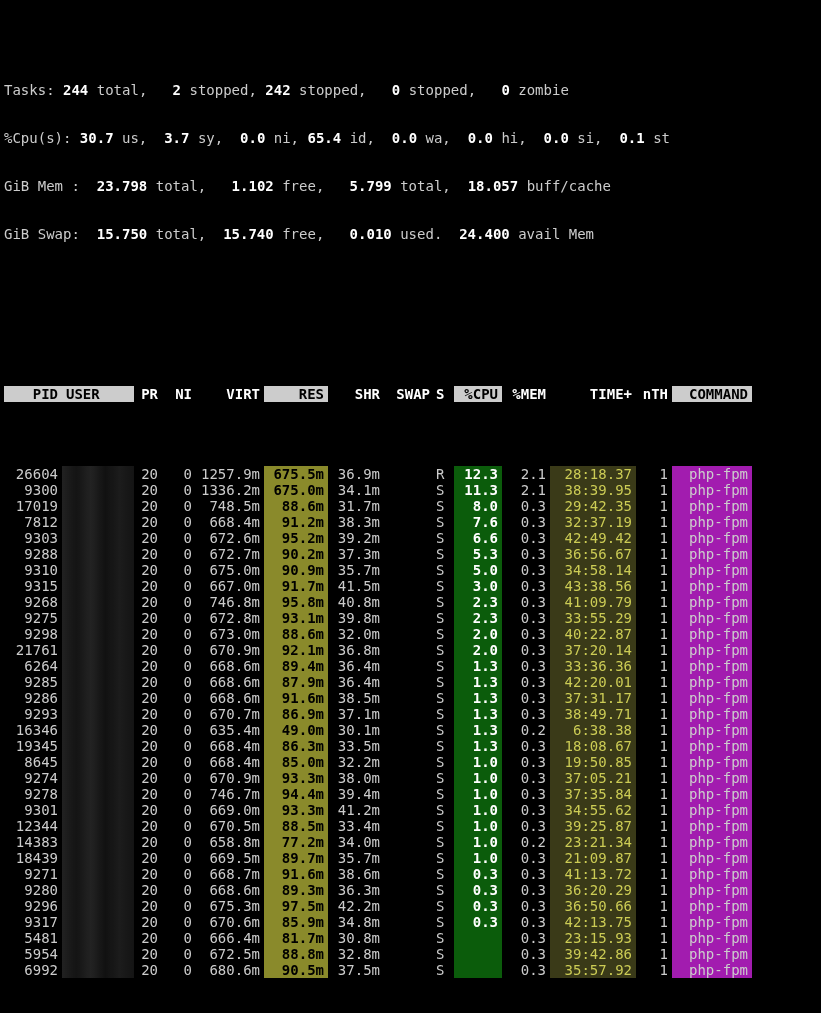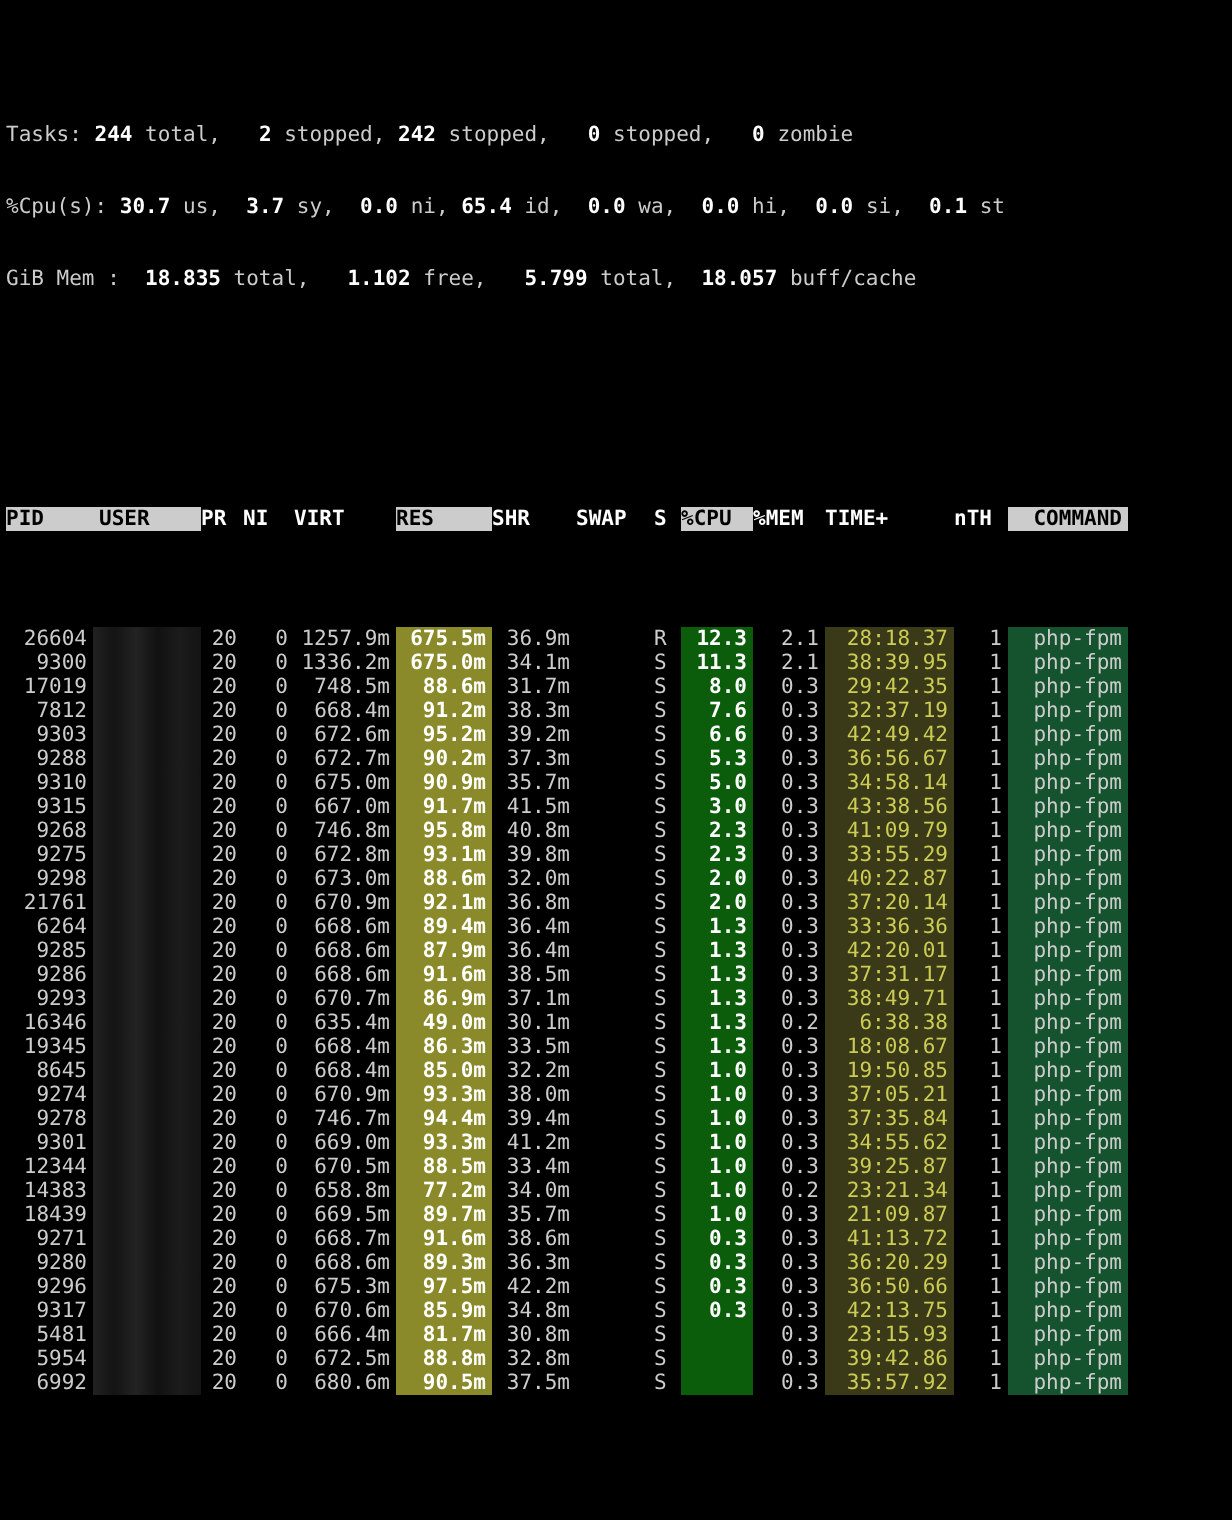--- a/index.html
+++ b/index.html
@@ -19,21 +19,21 @@
   .b { font-weight: bold; color:#fff; }
   .hdr {
     display: grid;
     grid-template-columns: 58px 72px 28px 34px 68px 64px 56px 50px 20px 48px 48px 86px 36px 80px;
     align-items: stretch;
   }
   .hdr span {
     background:#000;
     color:#fff;
     font-weight:bold;
-    text-align: left;
+    text-align: right;
     padding-right:4px;
     display:inline-block;
   }
   .hdr span.inv {
     background:#ccc;
     color:#000;
   }
   .row {
     display: grid;
     grid-template-columns: 58px 72px 28px 34px 68px 64px 56px 50px 20px 48px 48px 86px 36px 80px;
@@ -41,45 +41,46 @@
   }
   .row span {
     text-align: right;
     padding-right:4px;
     display:inline-block;
     height:16px;
     box-sizing: border-box;
   }
   .c-plain { color:#ccc; background:#000; }
   .c-user  { color:#111; background:#111; filter: brightness(0.9); }
-  .c-res   { color:#ffffff; background:#8a8a2b; font-weight:bold; }
+  .c-res   { color:#000000; background:#8a8a2b; font-weight:bold; }
   .c-cpu   { color:#fff; background:#0b5c0b; font-weight:bold; }
   .c-cpu-blank { background:#0b5c0b; }
   .c-time  { color:#cccc55; background:#3a3a18; }
-  .c-cmd   { color:#ccc; background:#14532d; text-align:left; padding-left:4px; }
+  .c-cmd   { color:#ccc; background:#a21caf; text-align:left; padding-left:4px; }
   
   
   .c-user {
     background-image:
       linear-gradient(90deg, rgba(50,50,50,0.6) 0%, rgba(30,30,30,0.4) 20%, rgba(60,60,60,0.5) 40%, rgba(20,20,20,0.6) 60%, rgba(45,45,45,0.5) 80%, rgba(25,25,25,0.6) 100%);
     background-size: 100% 100%;
   }
   
   .summary { color:#ccc; }
   .summary .b { color:#fff; font-weight:bold;text-align:center; }
 </style>
 </head>
 <body>
 
 <div class="term">
   
   <div class="summary">
     <div><span>Tasks: </span><span class="b">244</span><span> total,   </span><span class="b">2</span><span> stopped, </span><span class="b">242</span><span> stopped,   </span><span class="b">0</span><span> stopped,   </span><span class="b">0</span><span> zombie</span></div>
     <div><span>%Cpu(s): </span><span class="b">30.7</span><span> us,  </span><span class="b">3.7</span><span> sy,  </span><span class="b">0.0</span><span> ni, </span><span class="b">65.4</span><span> id,  </span><span class="b">0.0</span><span> wa,  </span><span class="b">0.0</span><span> hi,  </span><span class="b">0.0</span><span> si,  </span><span class="b">0.1</span><span> st</span></div>
-    <div><span>GiB Mem :  </span><span class="b">18.835</span><span> total,   </span><span class="b">1.102</span><span> free,   </span><span class="b">5.799</span><span> total,  </span><span class="b">18.057</span><span> buff/cache</span></div>
+    <div><span>GiB Mem :  </span><span class="b">23.798</span><span> total,   </span><span class="b">1.102</span><span> free,   </span><span class="b">5.799</span><span> total,  </span><span class="b">18.057</span><span> buff/cache</span></div>
+    <div><span>GiB Swap:  </span><span class="b">15.750</span><span> total,  </span><span class="b">15.740</span><span> free,   </span><span class="b">0.010</span><span> used.  </span><span class="b">24.400</span><span> avail Mem</span></div>
   </div>
   <div style="height:16px"></div>
 
   
   <div class="hdr" id="header-row"><span class="inv">PID</span><span class="inv" style="text-align: left; padding-left: 4px;">USER</span><span>PR</span><span>NI</span><span>VIRT</span><span class="inv">RES</span><span>SHR</span><span>SWAP</span><span style="text-align: left; padding-left: 2px;">S</span><span class="inv">%CPU</span><span>%MEM</span><span>TIME+</span><span>nTH</span><span class="inv" style="text-align: right;">COMMAND</span></div>
 
   
   <div id="rows"><div class="row"><span class="c-plain">26604</span><span class="c-user"></span><span class="c-plain">20</span><span class="c-plain">0</span><span class="c-plain">1257.9m</span><span class="c-res">675.5m</span><span class="c-plain">36.9m</span><span class="c-plain"></span><span class="c-plain" style="text-align: left; padding-left: 2px;">R</span><span class="c-cpu">12.3</span><span class="c-plain">2.1</span><span class="c-time">28:18.37</span><span class="c-plain">1</span><span class="c-cmd" style="text-align: right;">php-fpm</span></div><div class="row"><span class="c-plain">9300</span><span class="c-user"></span><span class="c-plain">20</span><span class="c-plain">0</span><span class="c-plain">1336.2m</span><span class="c-res">675.0m</span><span class="c-plain">34.1m</span><span class="c-plain"></span><span class="c-plain" style="text-align: left; padding-left: 2px;">S</span><span class="c-cpu">11.3</span><span class="c-plain">2.1</span><span class="c-time">38:39.95</span><span class="c-plain">1</span><span class="c-cmd" style="text-align: right;">php-fpm</span></div><div class="row"><span class="c-plain">17019</span><span class="c-user"></span><span class="c-plain">20</span><span class="c-plain">0</span><span class="c-plain">748.5m</span><span class="c-res">88.6m</span><span class="c-plain">31.7m</span><span class="c-plain"></span><span class="c-plain" style="text-align: left; padding-left: 2px;">S</span><span class="c-cpu">8.0</span><span class="c-plain">0.3</span><span class="c-time">29:42.35</span><span class="c-plain">1</span><span class="c-cmd" style="text-align: right;">php-fpm</span></div><div class="row"><span class="c-plain">7812</span><span class="c-user"></span><span class="c-plain">20</span><span class="c-plain">0</span><span class="c-plain">668.4m</span><span class="c-res">91.2m</span><span class="c-plain">38.3m</span><span class="c-plain"></span><span class="c-plain" style="text-align: left; padding-left: 2px;">S</span><span class="c-cpu">7.6</span><span class="c-plain">0.3</span><span class="c-time">32:37.19</span><span class="c-plain">1</span><span class="c-cmd" style="text-align: right;">php-fpm</span></div><div class="row"><span class="c-plain">9303</span><span class="c-user"></span><span class="c-plain">20</span><span class="c-plain">0</span><span class="c-plain">672.6m</span><span class="c-res">95.2m</span><span class="c-plain">39.2m</span><span class="c-plain"></span><span class="c-plain" style="text-align: left; padding-left: 2px;">S</span><span class="c-cpu">6.6</span><span class="c-plain">0.3</span><span class="c-time">42:49.42</span><span class="c-plain">1</span><span class="c-cmd" style="text-align: right;">php-fpm</span></div><div class="row"><span class="c-plain">9288</span><span class="c-user"></span><span class="c-plain">20</span><span class="c-plain">0</span><span class="c-plain">672.7m</span><span class="c-res">90.2m</span><span class="c-plain">37.3m</span><span class="c-plain"></span><span class="c-plain" style="text-align: left; padding-left: 2px;">S</span><span class="c-cpu">5.3</span><span class="c-plain">0.3</span><span class="c-time">36:56.67</span><span class="c-plain">1</span><span class="c-cmd" style="text-align: right;">php-fpm</span></div><div class="row"><span class="c-plain">9310</span><span class="c-user"></span><span class="c-plain">20</span><span class="c-plain">0</span><span class="c-plain">675.0m</span><span class="c-res">90.9m</span><span class="c-plain">35.7m</span><span class="c-plain"></span><span class="c-plain" style="text-align: left; padding-left: 2px;">S</span><span class="c-cpu">5.0</span><span class="c-plain">0.3</span><span class="c-time">34:58.14</span><span class="c-plain">1</span><span class="c-cmd" style="text-align: right;">php-fpm</span></div><div class="row"><span class="c-plain">9315</span><span class="c-user"></span><span class="c-plain">20</span><span class="c-plain">0</span><span class="c-plain">667.0m</span><span class="c-res">91.7m</span><span class="c-plain">41.5m</span><span class="c-plain"></span><span class="c-plain" style="text-align: left; padding-left: 2px;">S</span><span class="c-cpu">3.0</span><span class="c-plain">0.3</span><span class="c-time">43:38.56</span><span class="c-plain">1</span><span class="c-cmd" style="text-align: right;">php-fpm</span></div><div class="row"><span class="c-plain">9268</span><span class="c-user"></span><span class="c-plain">20</span><span class="c-plain">0</span><span class="c-plain">746.8m</span><span class="c-res">95.8m</span><span class="c-plain">40.8m</span><span class="c-plain"></span><span class="c-plain" style="text-align: left; padding-left: 2px;">S</span><span class="c-cpu">2.3</span><span class="c-plain">0.3</span><span class="c-time">41:09.79</span><span class="c-plain">1</span><span class="c-cmd" style="text-align: right;">php-fpm</span></div><div class="row"><span class="c-plain">9275</span><span class="c-user"></span><span class="c-plain">20</span><span class="c-plain">0</span><span class="c-plain">672.8m</span><span class="c-res">93.1m</span><span class="c-plain">39.8m</span><span class="c-plain"></span><span class="c-plain" style="text-align: left; padding-left: 2px;">S</span><span class="c-cpu">2.3</span><span class="c-plain">0.3</span><span class="c-time">33:55.29</span><span class="c-plain">1</span><span class="c-cmd" style="text-align: right;">php-fpm</span></div><div class="row"><span class="c-plain">9298</span><span class="c-user"></span><span class="c-plain">20</span><span class="c-plain">0</span><span class="c-plain">673.0m</span><span class="c-res">88.6m</span><span class="c-plain">32.0m</span><span class="c-plain"></span><span class="c-plain" style="text-align: left; padding-left: 2px;">S</span><span class="c-cpu">2.0</span><span class="c-plain">0.3</span><span class="c-time">40:22.87</span><span class="c-plain">1</span><span class="c-cmd" style="text-align: right;">php-fpm</span></div><div class="row"><span class="c-plain">21761</span><span class="c-user"></span><span class="c-plain">20</span><span class="c-plain">0</span><span class="c-plain">670.9m</span><span class="c-res">92.1m</span><span class="c-plain">36.8m</span><span class="c-plain"></span><span class="c-plain" style="text-align: left; padding-left: 2px;">S</span><span class="c-cpu">2.0</span><span class="c-plain">0.3</span><span class="c-time">37:20.14</span><span class="c-plain">1</span><span class="c-cmd" style="text-align: right;">php-fpm</span></div><div class="row"><span class="c-plain">6264</span><span class="c-user"></span><span class="c-plain">20</span><span class="c-plain">0</span><span class="c-plain">668.6m</span><span class="c-res">89.4m</span><span class="c-plain">36.4m</span><span class="c-plain"></span><span class="c-plain" style="text-align: left; padding-left: 2px;">S</span><span class="c-cpu">1.3</span><span class="c-plain">0.3</span><span class="c-time">33:36.36</span><span class="c-plain">1</span><span class="c-cmd" style="text-align: right;">php-fpm</span></div><div class="row"><span class="c-plain">9285</span><span class="c-user"></span><span class="c-plain">20</span><span class="c-plain">0</span><span class="c-plain">668.6m</span><span class="c-res">87.9m</span><span class="c-plain">36.4m</span><span class="c-plain"></span><span class="c-plain" style="text-align: left; padding-left: 2px;">S</span><span class="c-cpu">1.3</span><span class="c-plain">0.3</span><span class="c-time">42:20.01</span><span class="c-plain">1</span><span class="c-cmd" style="text-align: right;">php-fpm</span></div><div class="row"><span class="c-plain">9286</span><span class="c-user"></span><span class="c-plain">20</span><span class="c-plain">0</span><span class="c-plain">668.6m</span><span class="c-res">91.6m</span><span class="c-plain">38.5m</span><span class="c-plain"></span><span class="c-plain" style="text-align: left; padding-left: 2px;">S</span><span class="c-cpu">1.3</span><span class="c-plain">0.3</span><span class="c-time">37:31.17</span><span class="c-plain">1</span><span class="c-cmd" style="text-align: right;">php-fpm</span></div><div class="row"><span class="c-plain">9293</span><span class="c-user"></span><span class="c-plain">20</span><span class="c-plain">0</span><span class="c-plain">670.7m</span><span class="c-res">86.9m</span><span class="c-plain">37.1m</span><span class="c-plain"></span><span class="c-plain" style="text-align: left; padding-left: 2px;">S</span><span class="c-cpu">1.3</span><span class="c-plain">0.3</span><span class="c-time">38:49.71</span><span class="c-plain">1</span><span class="c-cmd" style="text-align: right;">php-fpm</span></div><div class="row"><span class="c-plain">16346</span><span class="c-user"></span><span class="c-plain">20</span><span class="c-plain">0</span><span class="c-plain">635.4m</span><span class="c-res">49.0m</span><span class="c-plain">30.1m</span><span class="c-plain"></span><span class="c-plain" style="text-align: left; padding-left: 2px;">S</span><span class="c-cpu">1.3</span><span class="c-plain">0.2</span><span class="c-time">6:38.38</span><span class="c-plain">1</span><span class="c-cmd" style="text-align: right;">php-fpm</span></div><div class="row"><span class="c-plain">19345</span><span class="c-user"></span><span class="c-plain">20</span><span class="c-plain">0</span><span class="c-plain">668.4m</span><span class="c-res">86.3m</span><span class="c-plain">33.5m</span><span class="c-plain"></span><span class="c-plain" style="text-align: left; padding-left: 2px;">S</span><span class="c-cpu">1.3</span><span class="c-plain">0.3</span><span class="c-time">18:08.67</span><span class="c-plain">1</span><span class="c-cmd" style="text-align: right;">php-fpm</span></div><div class="row"><span class="c-plain">8645</span><span class="c-user"></span><span class="c-plain">20</span><span class="c-plain">0</span><span class="c-plain">668.4m</span><span class="c-res">85.0m</span><span class="c-plain">32.2m</span><span class="c-plain"></span><span class="c-plain" style="text-align: left; padding-left: 2px;">S</span><span class="c-cpu">1.0</span><span class="c-plain">0.3</span><span class="c-time">19:50.85</span><span class="c-plain">1</span><span class="c-cmd" style="text-align: right;">php-fpm</span></div><div class="row"><span class="c-plain">9274</span><span class="c-user"></span><span class="c-plain">20</span><span class="c-plain">0</span><span class="c-plain">670.9m</span><span class="c-res">93.3m</span><span class="c-plain">38.0m</span><span class="c-plain"></span><span class="c-plain" style="text-align: left; padding-left: 2px;">S</span><span class="c-cpu">1.0</span><span class="c-plain">0.3</span><span class="c-time">37:05.21</span><span class="c-plain">1</span><span class="c-cmd" style="text-align: right;">php-fpm</span></div><div class="row"><span class="c-plain">9278</span><span class="c-user"></span><span class="c-plain">20</span><span class="c-plain">0</span><span class="c-plain">746.7m</span><span class="c-res">94.4m</span><span class="c-plain">39.4m</span><span class="c-plain"></span><span class="c-plain" style="text-align: left; padding-left: 2px;">S</span><span class="c-cpu">1.0</span><span class="c-plain">0.3</span><span class="c-time">37:35.84</span><span class="c-plain">1</span><span class="c-cmd" style="text-align: right;">php-fpm</span></div><div class="row"><span class="c-plain">9301</span><span class="c-user"></span><span class="c-plain">20</span><span class="c-plain">0</span><span class="c-plain">669.0m</span><span class="c-res">93.3m</span><span class="c-plain">41.2m</span><span class="c-plain"></span><span class="c-plain" style="text-align: left; padding-left: 2px;">S</span><span class="c-cpu">1.0</span><span class="c-plain">0.3</span><span class="c-time">34:55.62</span><span class="c-plain">1</span><span class="c-cmd" style="text-align: right;">php-fpm</span></div><div class="row"><span class="c-plain">12344</span><span class="c-user"></span><span class="c-plain">20</span><span class="c-plain">0</span><span class="c-plain">670.5m</span><span class="c-res">88.5m</span><span class="c-plain">33.4m</span><span class="c-plain"></span><span class="c-plain" style="text-align: left; padding-left: 2px;">S</span><span class="c-cpu">1.0</span><span class="c-plain">0.3</span><span class="c-time">39:25.87</span><span class="c-plain">1</span><span class="c-cmd" style="text-align: right;">php-fpm</span></div><div class="row"><span class="c-plain">14383</span><span class="c-user"></span><span class="c-plain">20</span><span class="c-plain">0</span><span class="c-plain">658.8m</span><span class="c-res">77.2m</span><span class="c-plain">34.0m</span><span class="c-plain"></span><span class="c-plain" style="text-align: left; padding-left: 2px;">S</span><span class="c-cpu">1.0</span><span class="c-plain">0.2</span><span class="c-time">23:21.34</span><span class="c-plain">1</span><span class="c-cmd" style="text-align: right;">php-fpm</span></div><div class="row"><span class="c-plain">18439</span><span class="c-user"></span><span class="c-plain">20</span><span class="c-plain">0</span><span class="c-plain">669.5m</span><span class="c-res">89.7m</span><span class="c-plain">35.7m</span><span class="c-plain"></span><span class="c-plain" style="text-align: left; padding-left: 2px;">S</span><span class="c-cpu">1.0</span><span class="c-plain">0.3</span><span class="c-time">21:09.87</span><span class="c-plain">1</span><span class="c-cmd" style="text-align: right;">php-fpm</span></div><div class="row"><span class="c-plain">9271</span><span class="c-user"></span><span class="c-plain">20</span><span class="c-plain">0</span><span class="c-plain">668.7m</span><span class="c-res">91.6m</span><span class="c-plain">38.6m</span><span class="c-plain"></span><span class="c-plain" style="text-align: left; padding-left: 2px;">S</span><span class="c-cpu">0.3</span><span class="c-plain">0.3</span><span class="c-time">41:13.72</span><span class="c-plain">1</span><span class="c-cmd" style="text-align: right;">php-fpm</span></div><div class="row"><span class="c-plain">9280</span><span class="c-user"></span><span class="c-plain">20</span><span class="c-plain">0</span><span class="c-plain">668.6m</span><span class="c-res">89.3m</span><span class="c-plain">36.3m</span><span class="c-plain"></span><span class="c-plain" style="text-align: left; padding-left: 2px;">S</span><span class="c-cpu">0.3</span><span class="c-plain">0.3</span><span class="c-time">36:20.29</span><span class="c-plain">1</span><span class="c-cmd" style="text-align: right;">php-fpm</span></div><div class="row"><span class="c-plain">9296</span><span class="c-user"></span><span class="c-plain">20</span><span class="c-plain">0</span><span class="c-plain">675.3m</span><span class="c-res">97.5m</span><span class="c-plain">42.2m</span><span class="c-plain"></span><span class="c-plain" style="text-align: left; padding-left: 2px;">S</span><span class="c-cpu">0.3</span><span class="c-plain">0.3</span><span class="c-time">36:50.66</span><span class="c-plain">1</span><span class="c-cmd" style="text-align: right;">php-fpm</span></div><div class="row"><span class="c-plain">9317</span><span class="c-user"></span><span class="c-plain">20</span><span class="c-plain">0</span><span class="c-plain">670.6m</span><span class="c-res">85.9m</span><span class="c-plain">34.8m</span><span class="c-plain"></span><span class="c-plain" style="text-align: left; padding-left: 2px;">S</span><span class="c-cpu">0.3</span><span class="c-plain">0.3</span><span class="c-time">42:13.75</span><span class="c-plain">1</span><span class="c-cmd" style="text-align: right;">php-fpm</span></div><div class="row"><span class="c-plain">5481</span><span class="c-user"></span><span class="c-plain">20</span><span class="c-plain">0</span><span class="c-plain">666.4m</span><span class="c-res">81.7m</span><span class="c-plain">30.8m</span><span class="c-plain"></span><span class="c-plain" style="text-align: left; padding-left: 2px;">S</span><span class="c-cpu-blank"></span><span class="c-plain">0.3</span><span class="c-time">23:15.93</span><span class="c-plain">1</span><span class="c-cmd" style="text-align: right;">php-fpm</span></div><div class="row"><span class="c-plain">5954</span><span class="c-user"></span><span class="c-plain">20</span><span class="c-plain">0</span><span class="c-plain">672.5m</span><span class="c-res">88.8m</span><span class="c-plain">32.8m</span><span class="c-plain"></span><span class="c-plain" style="text-align: left; padding-left: 2px;">S</span><span class="c-cpu-blank"></span><span class="c-plain">0.3</span><span class="c-time">39:42.86</span><span class="c-plain">1</span><span class="c-cmd" style="text-align: right;">php-fpm</span></div><div class="row"><span class="c-plain">6992</span><span class="c-user"></span><span class="c-plain">20</span><span class="c-plain">0</span><span class="c-plain">680.6m</span><span class="c-res">90.5m</span><span class="c-plain">37.5m</span><span class="c-plain"></span><span class="c-plain" style="text-align: left; padding-left: 2px;">S</span><span class="c-cpu-blank"></span><span class="c-plain">0.3</span><span class="c-time">35:57.92</span><span class="c-plain">1</span><span class="c-cmd" style="text-align: right;">php-fpm</span></div></div>
 </div>
 

